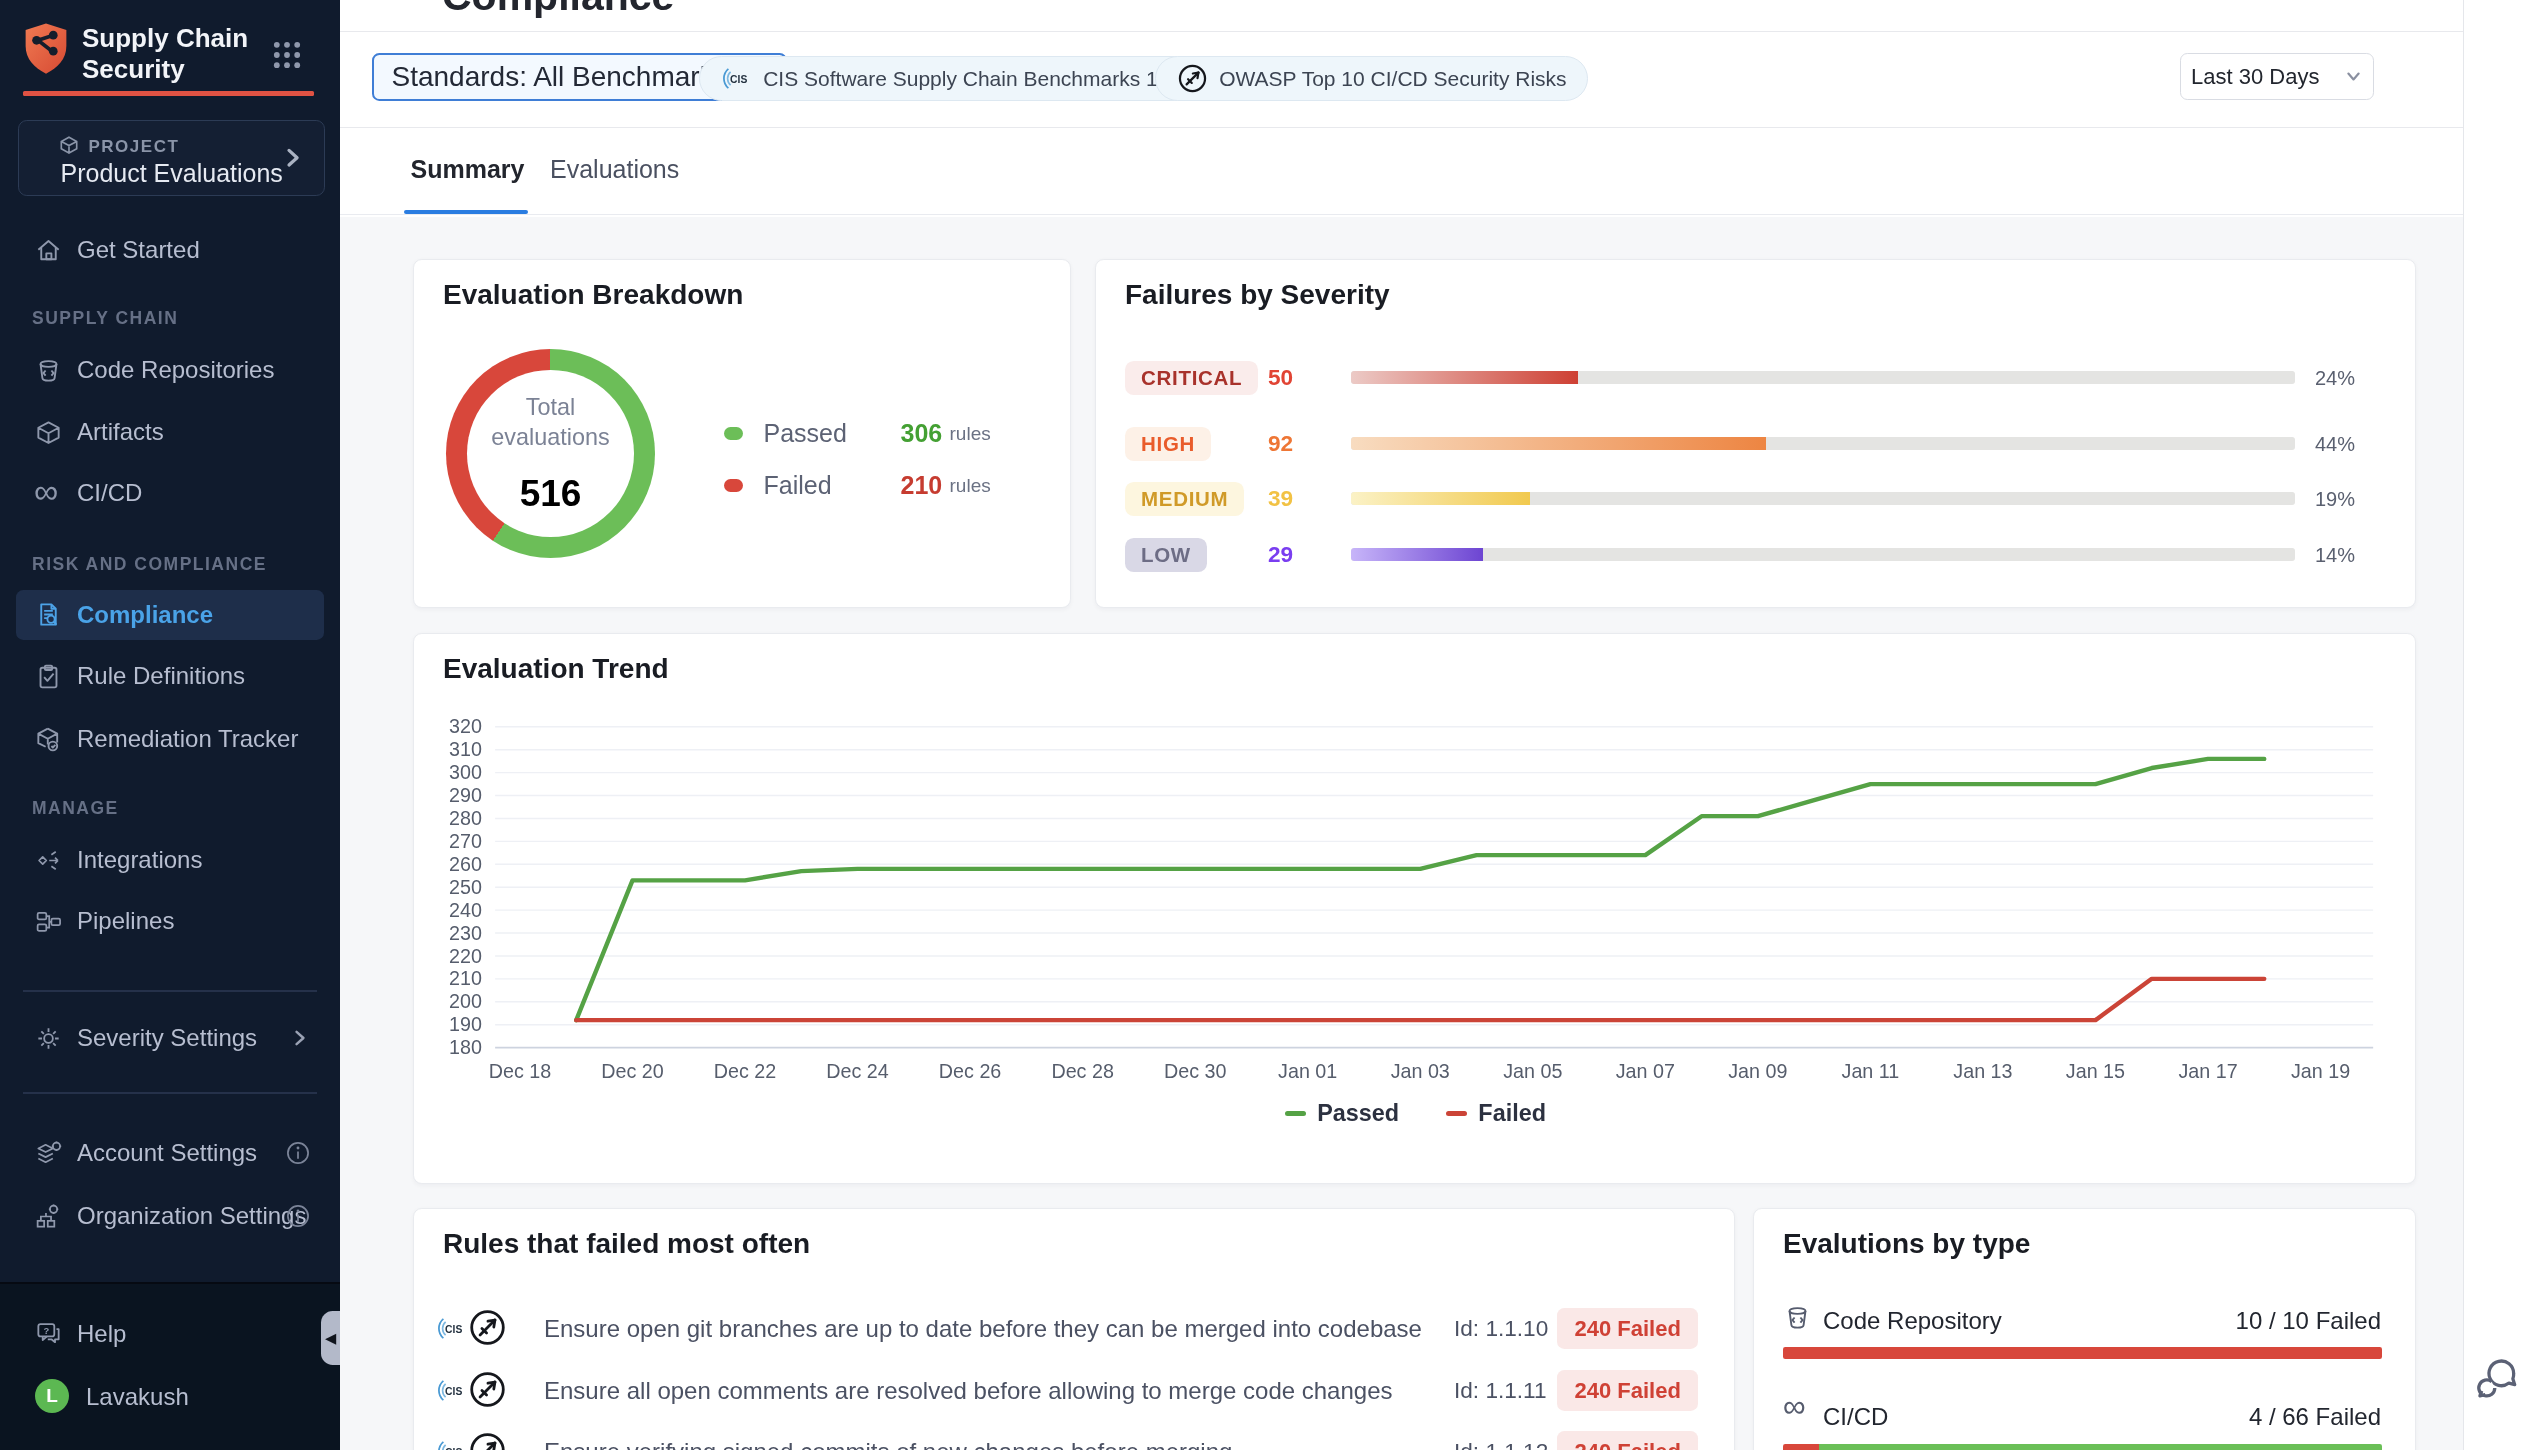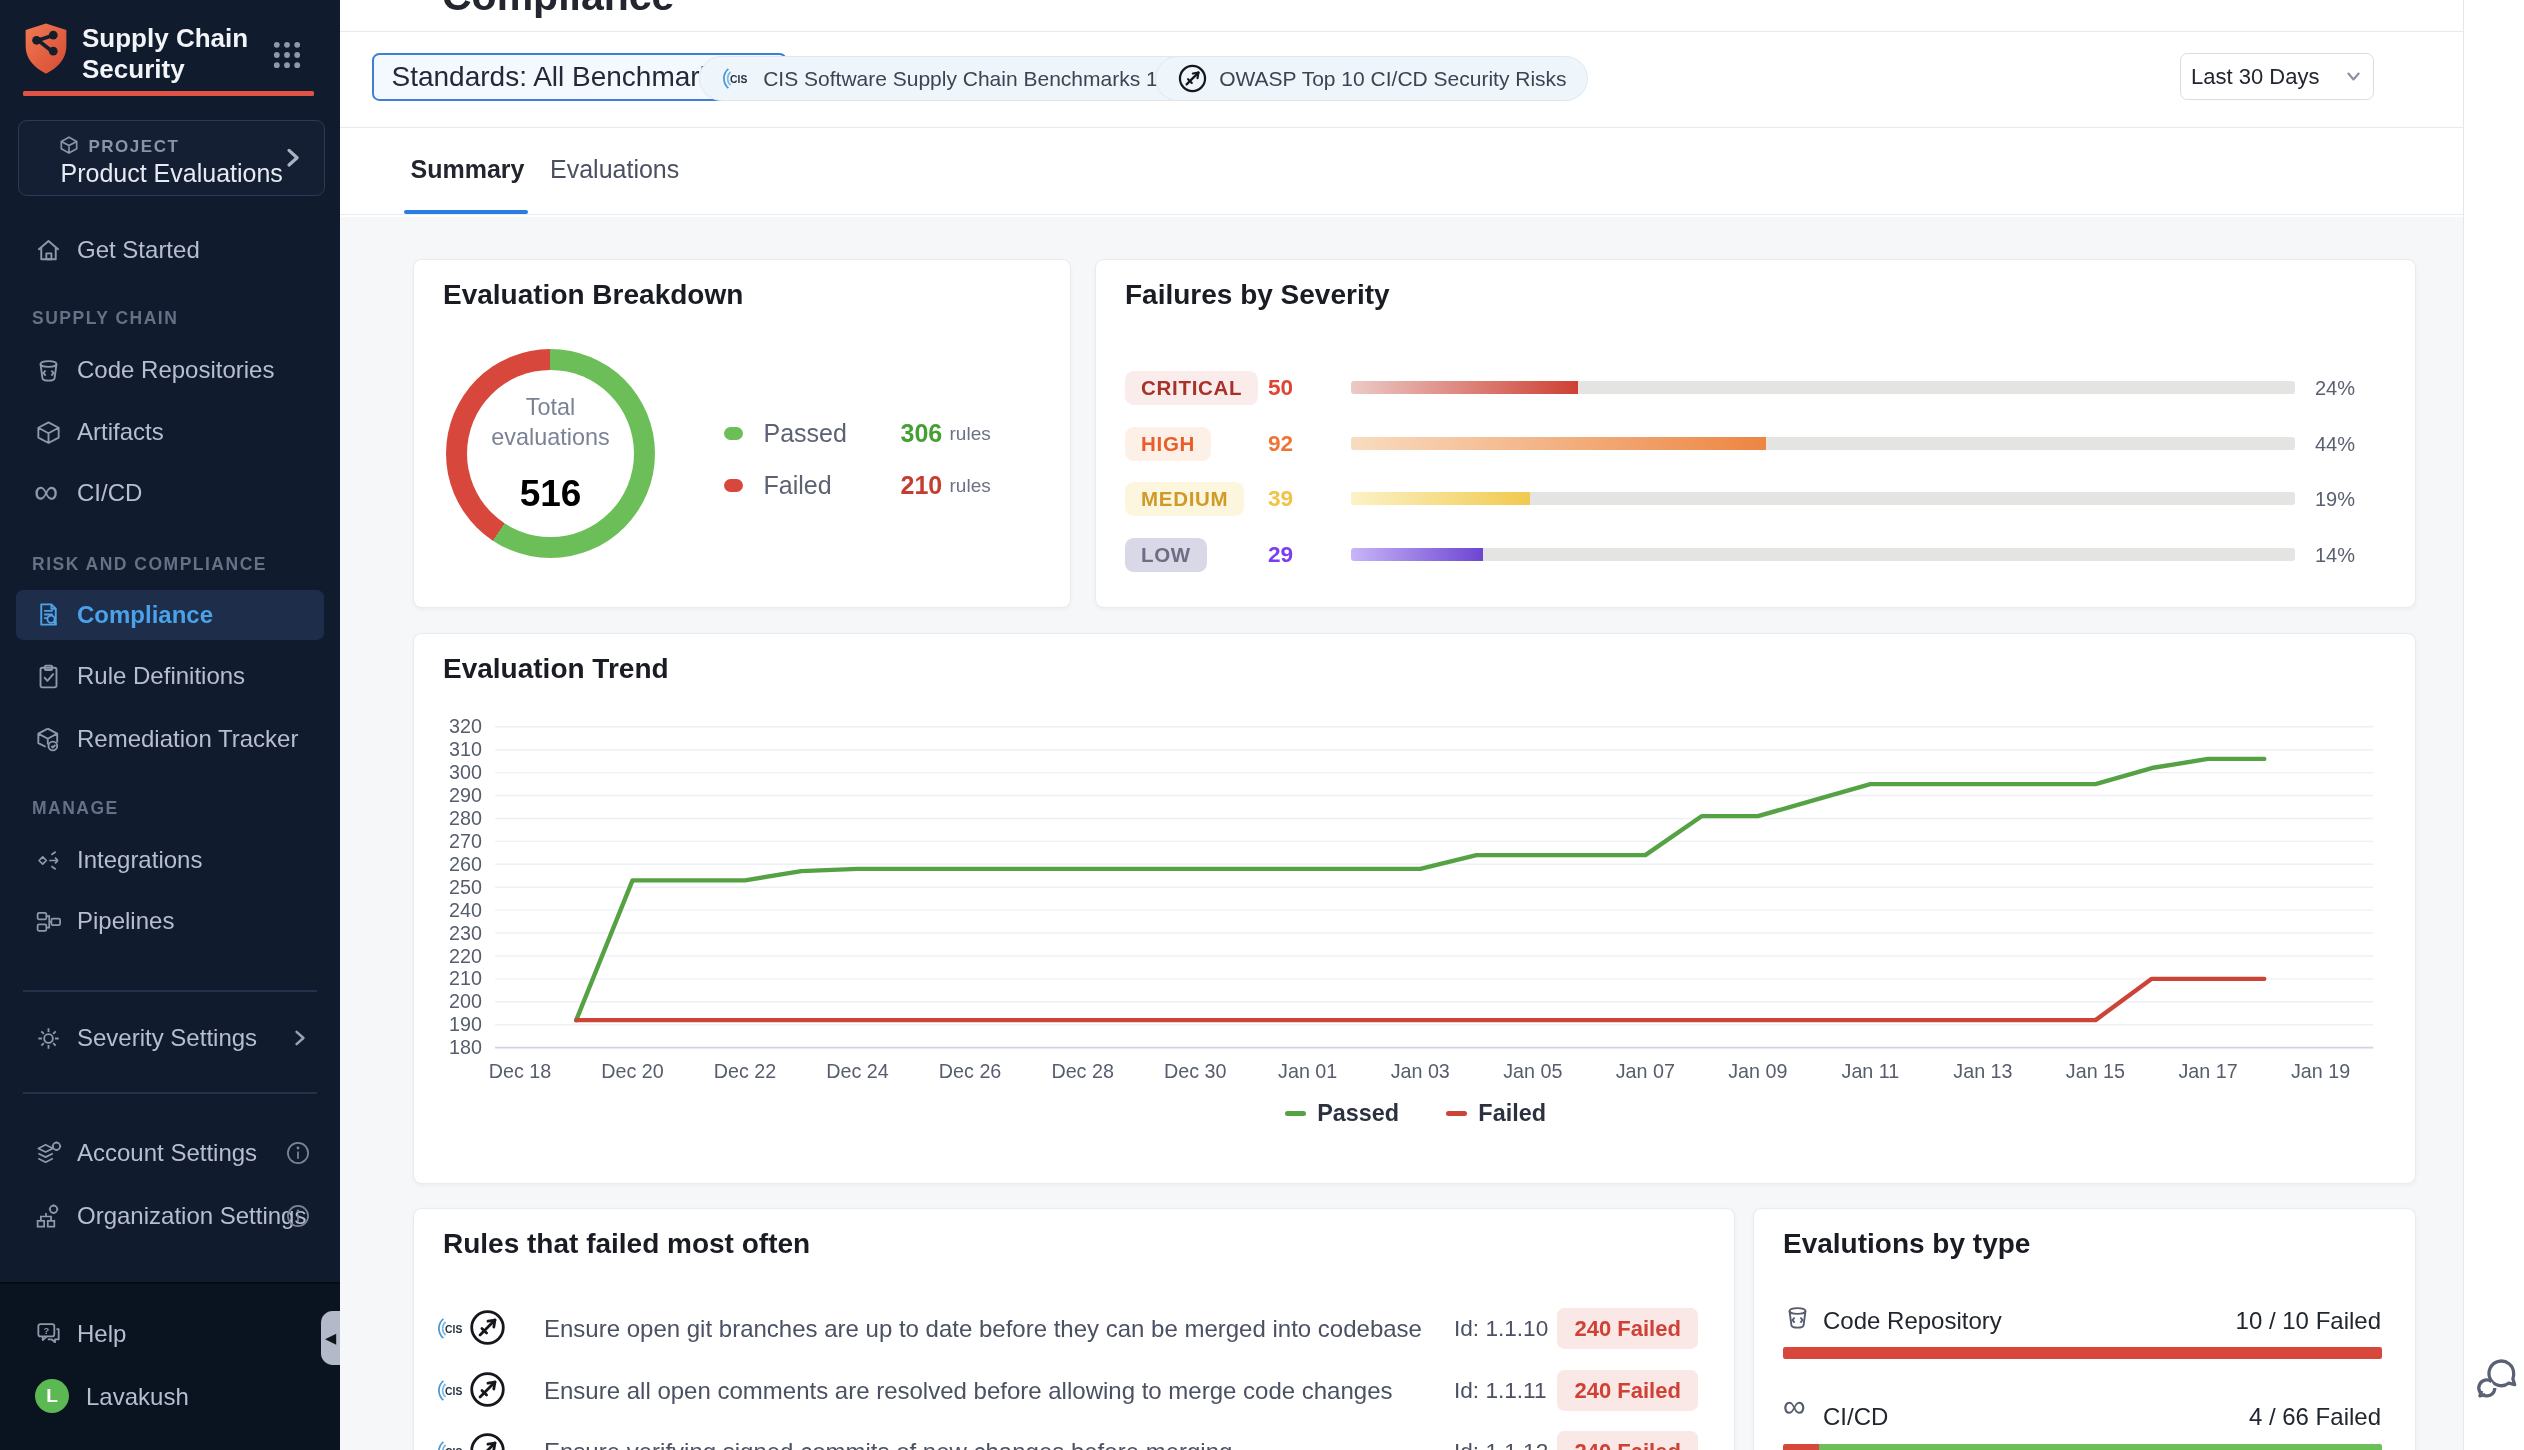--- a/index.html
+++ b/index.html
@@ -409,21 +409,21 @@
     <div class="leg-row" style="top:207px">
       <span class="leg-dot" style="background: rgb(216, 71, 59);"></span>
       <span class="leg-label">Failed</span>
       <span class="leg-num" style="color: rgb(198, 60, 48);">210</span>
       <span class="leg-unit">rules</span>
     </div>
   </section>
 
   <section class="card" style="left:755px;top:259px;width:1321px;height:349px">
     <div class="card-title">Failures by Severity</div>
-    <div class="sev-row" style="top:111px">
+    <div class="sev-row" style="top:101px">
       <span class="sev-badge" style="background: rgb(250, 236, 235); color: rgb(168, 50, 43);">CRITICAL</span>
       <span class="sev-value" style="color: rgb(225, 68, 52);">50</span>
       <span class="sev-track">
           <span class="sev-fill" style="width: 24%; background: linear-gradient(90deg, rgb(236, 202, 198), rgb(206, 64, 51));"></span>
         </span>
       <span class="sev-pct">24%</span>
     </div>
     <div class="sev-row" style="top:167px">
       <span class="sev-badge" style="background: rgb(253, 241, 231); color: rgb(233, 92, 43);">HIGH</span>
       <span class="sev-value" style="color: rgb(238, 118, 53);">92</span>

